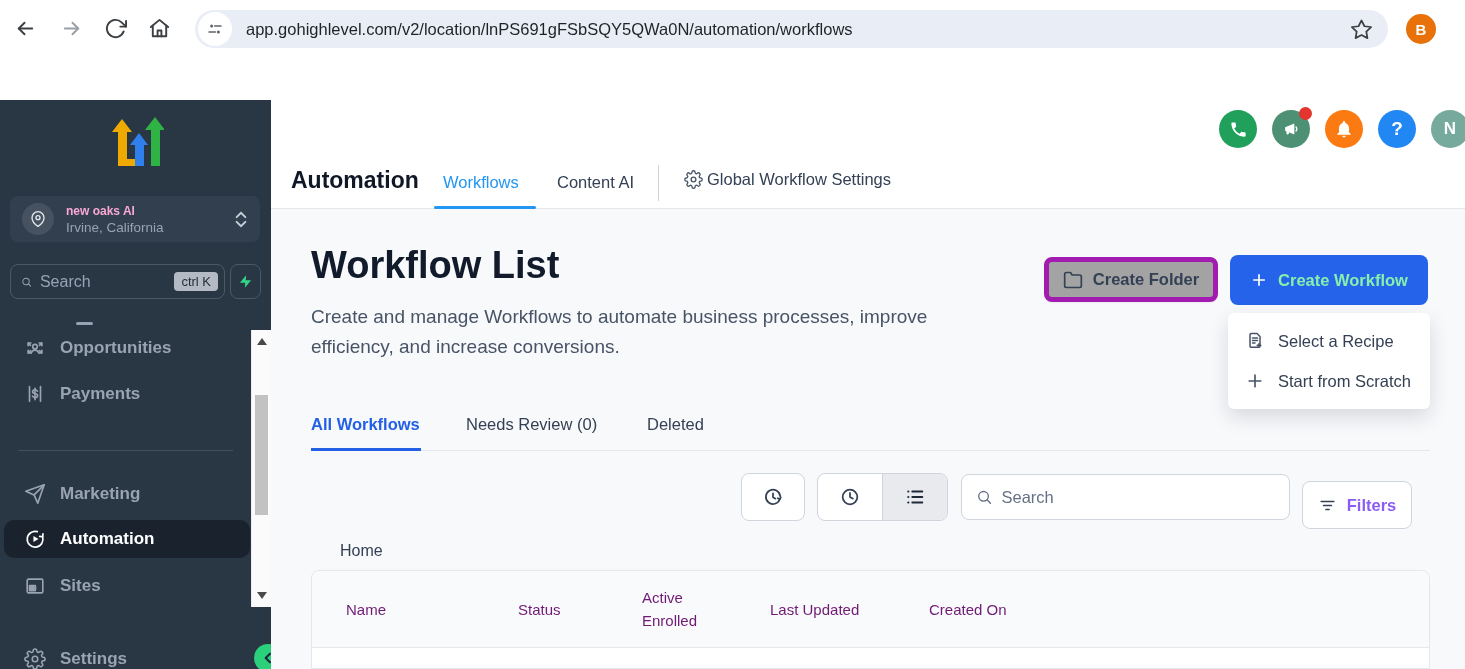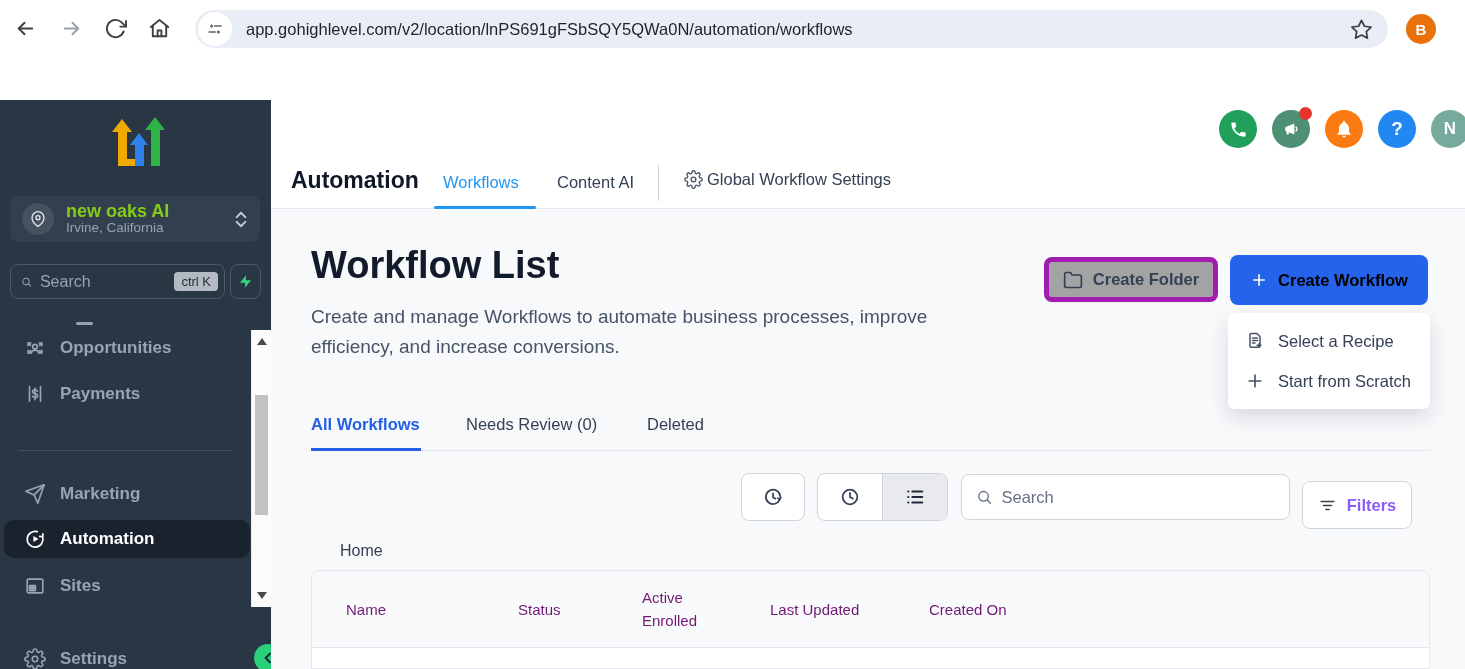--- a/index.html
+++ b/index.html
@@ -24,21 +24,21 @@
   .bm-label { position:absolute; left:1383px; top:68px; font-size:15px; color:#3c4043; white-space:nowrap; }
 
   
   .sidebar { position:absolute; left:0; top:100px; width:271px; height:569px; background:#293744; }
   .logo { position:absolute; left:108px; top:13px; }
   .account-box { position:absolute; left:10px; top:96px; width:250px; height:46px; border-radius:8px;
                  background:#323f4e; display:flex; align-items:center; padding:0 12px; cursor:pointer; }
   .pin-circle { width:32px; height:32px; border-radius:50%; background:#46525f; display:flex;
                 align-items:center; justify-content:center; flex:none; }
   .acc-texts { margin-left:12px; flex:1; overflow:hidden; }
-  .acc-name { font-size:18px; font-weight:700; color:#84cc16; line-height:18px; }
+  .acc-name { font-size:12px; font-weight:700; color:#f9a8d4; line-height:18px; }
   .acc-loc { font-size:13.5px; color:#98a2b3; line-height:16px; }
   .acc-chevrons { display:flex; flex-direction:column; gap:1px; }
   .side-search { position:absolute; left:10px; top:164px; width:215px; height:35px; border:1px solid #4b5866;
                  border-radius:8px; display:flex; align-items:center; padding:0 6px 0 10px; }
   .side-search input { background:transparent; border:none; outline:none; color:#e3e8ef;
                  font-size:16px; width:100%; margin-left:8px; font-family:"Liberation Sans",sans-serif; }
   .side-search input::placeholder { color:#98a2b3; }
   .kbd-chip { background:#b4bac3; color:#252f3a; font-size:13px; border-radius:4px;
               padding:2px 7px; white-space:nowrap; flex:none; }
   .bolt-btn { position:absolute; left:230px; top:164px; width:31px; height:35px; border:1px solid #4b5866;
@@ -83,21 +83,21 @@
   .avatar-n { color:#fff; font-size:17px; font-weight:600; }
 
   
   .content { position:absolute; left:271px; top:209px; width:1194px; height:460px; background:#f8f9fb; }
   .h1 { position:absolute; left:40px; top:35px; font-size:38px; font-weight:600; color:#111b2b; }
   .desc { position:absolute; left:40px; top:93px; width:700px; font-size:19px; line-height:30px; color:#475467; }
   .btn { display:flex; align-items:center; justify-content:center; gap:10px; border-radius:8px;
          font-size:16.5px; font-weight:600; cursor:pointer; }
   .btn-folder { position:absolute; left:773px; top:48px; width:174px; height:45px; background:#a3a3a3;
          border:5px solid #a21caf; color:#344054; box-shadow:0 1px 2px rgba(16,24,40,.05); }
-  .btn-create { position:absolute; left:959px; top:46px; width:198px; height:50px; background:#2563eb; color:#000000; }
+  .btn-create { position:absolute; left:959px; top:46px; width:198px; height:50px; background:#2563eb; color:#86efac; }
   .dropdown { position:absolute; left:957px; top:104px; width:202px; background:#fff; border-radius:6px;
          box-shadow:0 8px 20px rgba(16,24,40,.14); padding:8px 0; }
   .dd-item { display:flex; align-items:center; gap:13px; padding:10px 17px; color:#344054;
          font-size:16.5px; cursor:pointer; }
   .sub-tab { position:absolute; top:206px; font-size:16.5px; cursor:pointer; }
   .sub-tab.active { color:#2360e6; font-weight:700; }
   .sub-tab.idle { color:#344054; font-weight:500; }
   .sub-underline { position:absolute; left:40px; top:239px; width:110px; height:3px; background:#2360e6; }
   .sub-border { position:absolute; left:40px; top:241px; width:1119px; height:1px; background:#e4e7ec; }
   .tool-btn { position:absolute; top:264px; height:48px; background:#fff; border:1px solid #d0d5dd;

